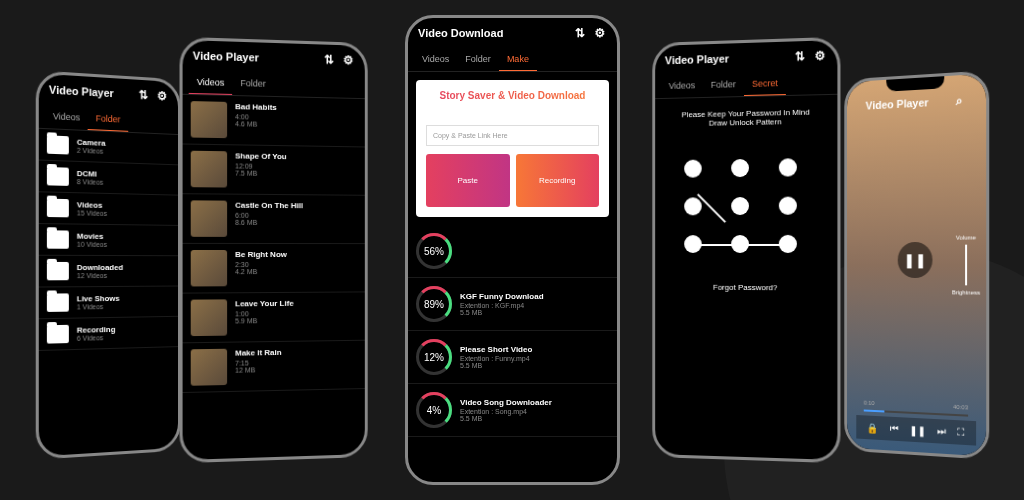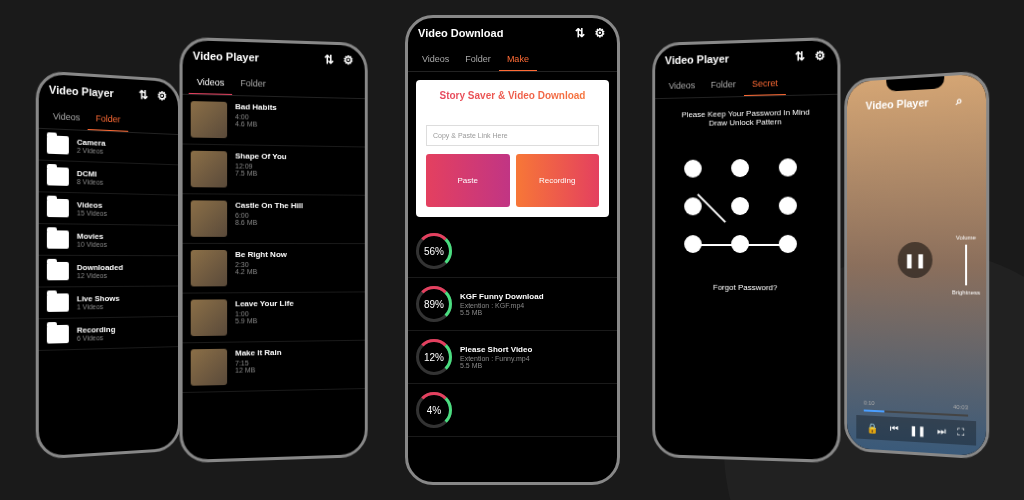--- a/index.html
+++ b/index.html
@@ -235,20 +235,25 @@
 <div class="dl-item">
           <div class="prog">12%</div>
           <div class="dl-txt">
             <div class="dn">Please Short Video</div>
             <div class="de">Extention : Funny.mp4</div>
             <div class="de">5.5 MB</div>
           </div>
         </div>
 <div class="dl-item">
           <div class="prog">4%</div>
+          <div class="dl-txt">
+            <div class="dn">Video Song Downloader</div>
+            <div class="de">Extention : Song.mp4</div>
+            <div class="de">5.5 MB</div>
+          </div>
         </div>
 </div>
 </div>
 
 <div class="phone p4">
 <div class="phone-notch"></div>
 <div class="hdr">
 <span>Video Player</span>
 <div class="hdr-icons">
           <span class="icon">⇅</span>

